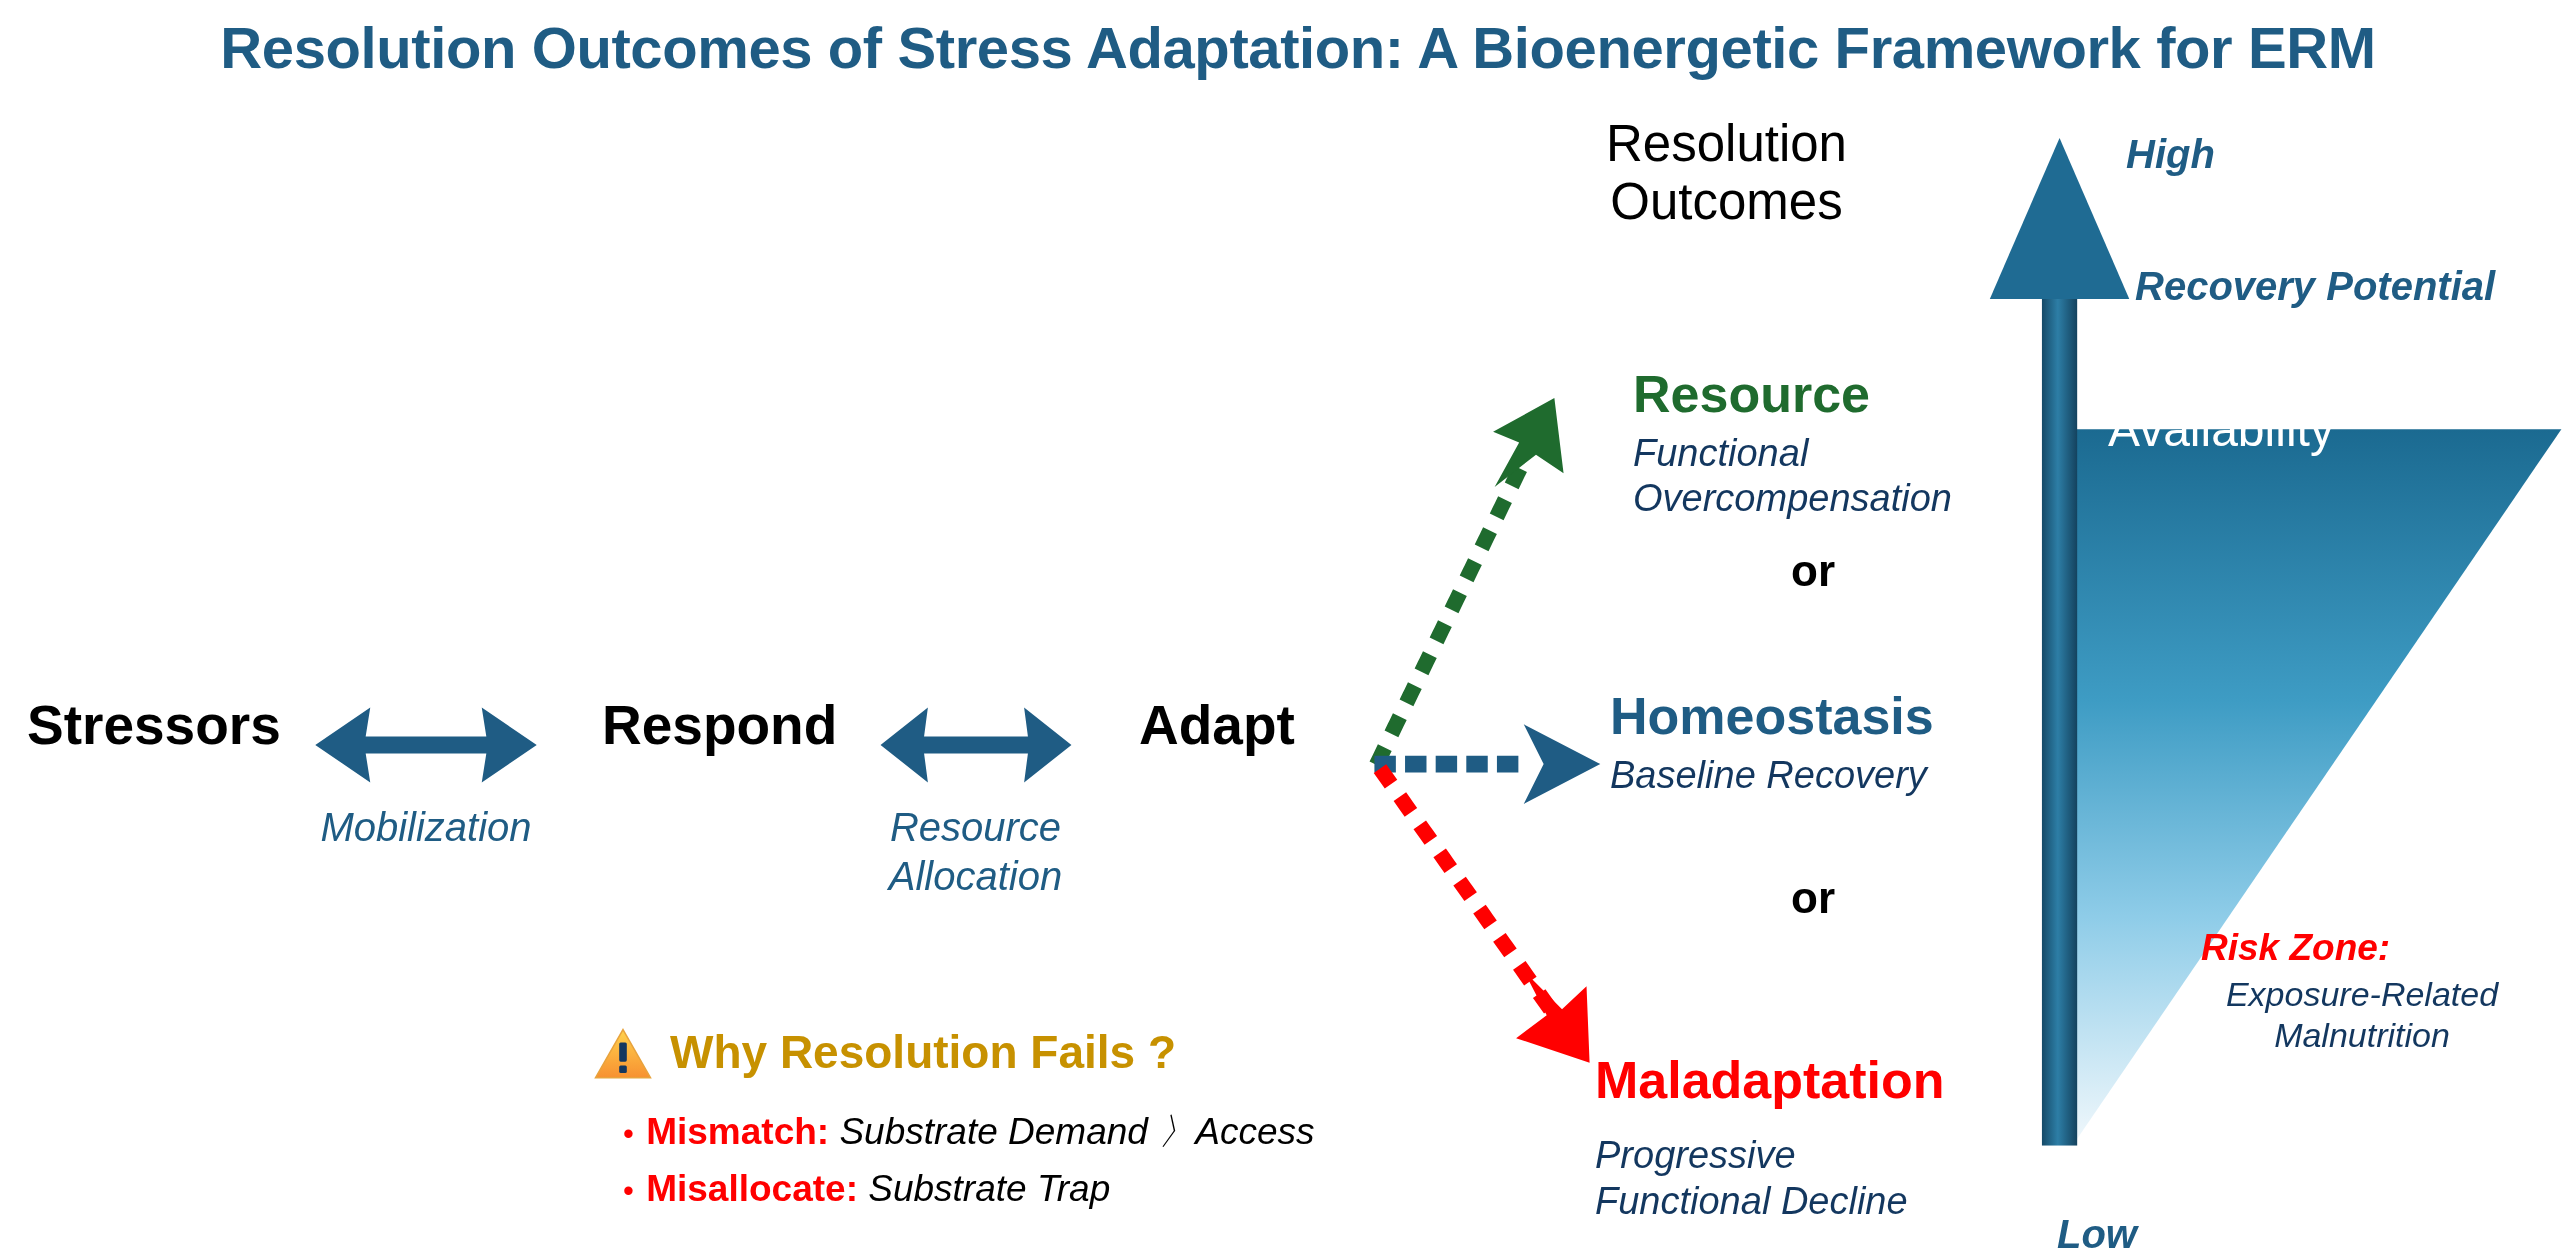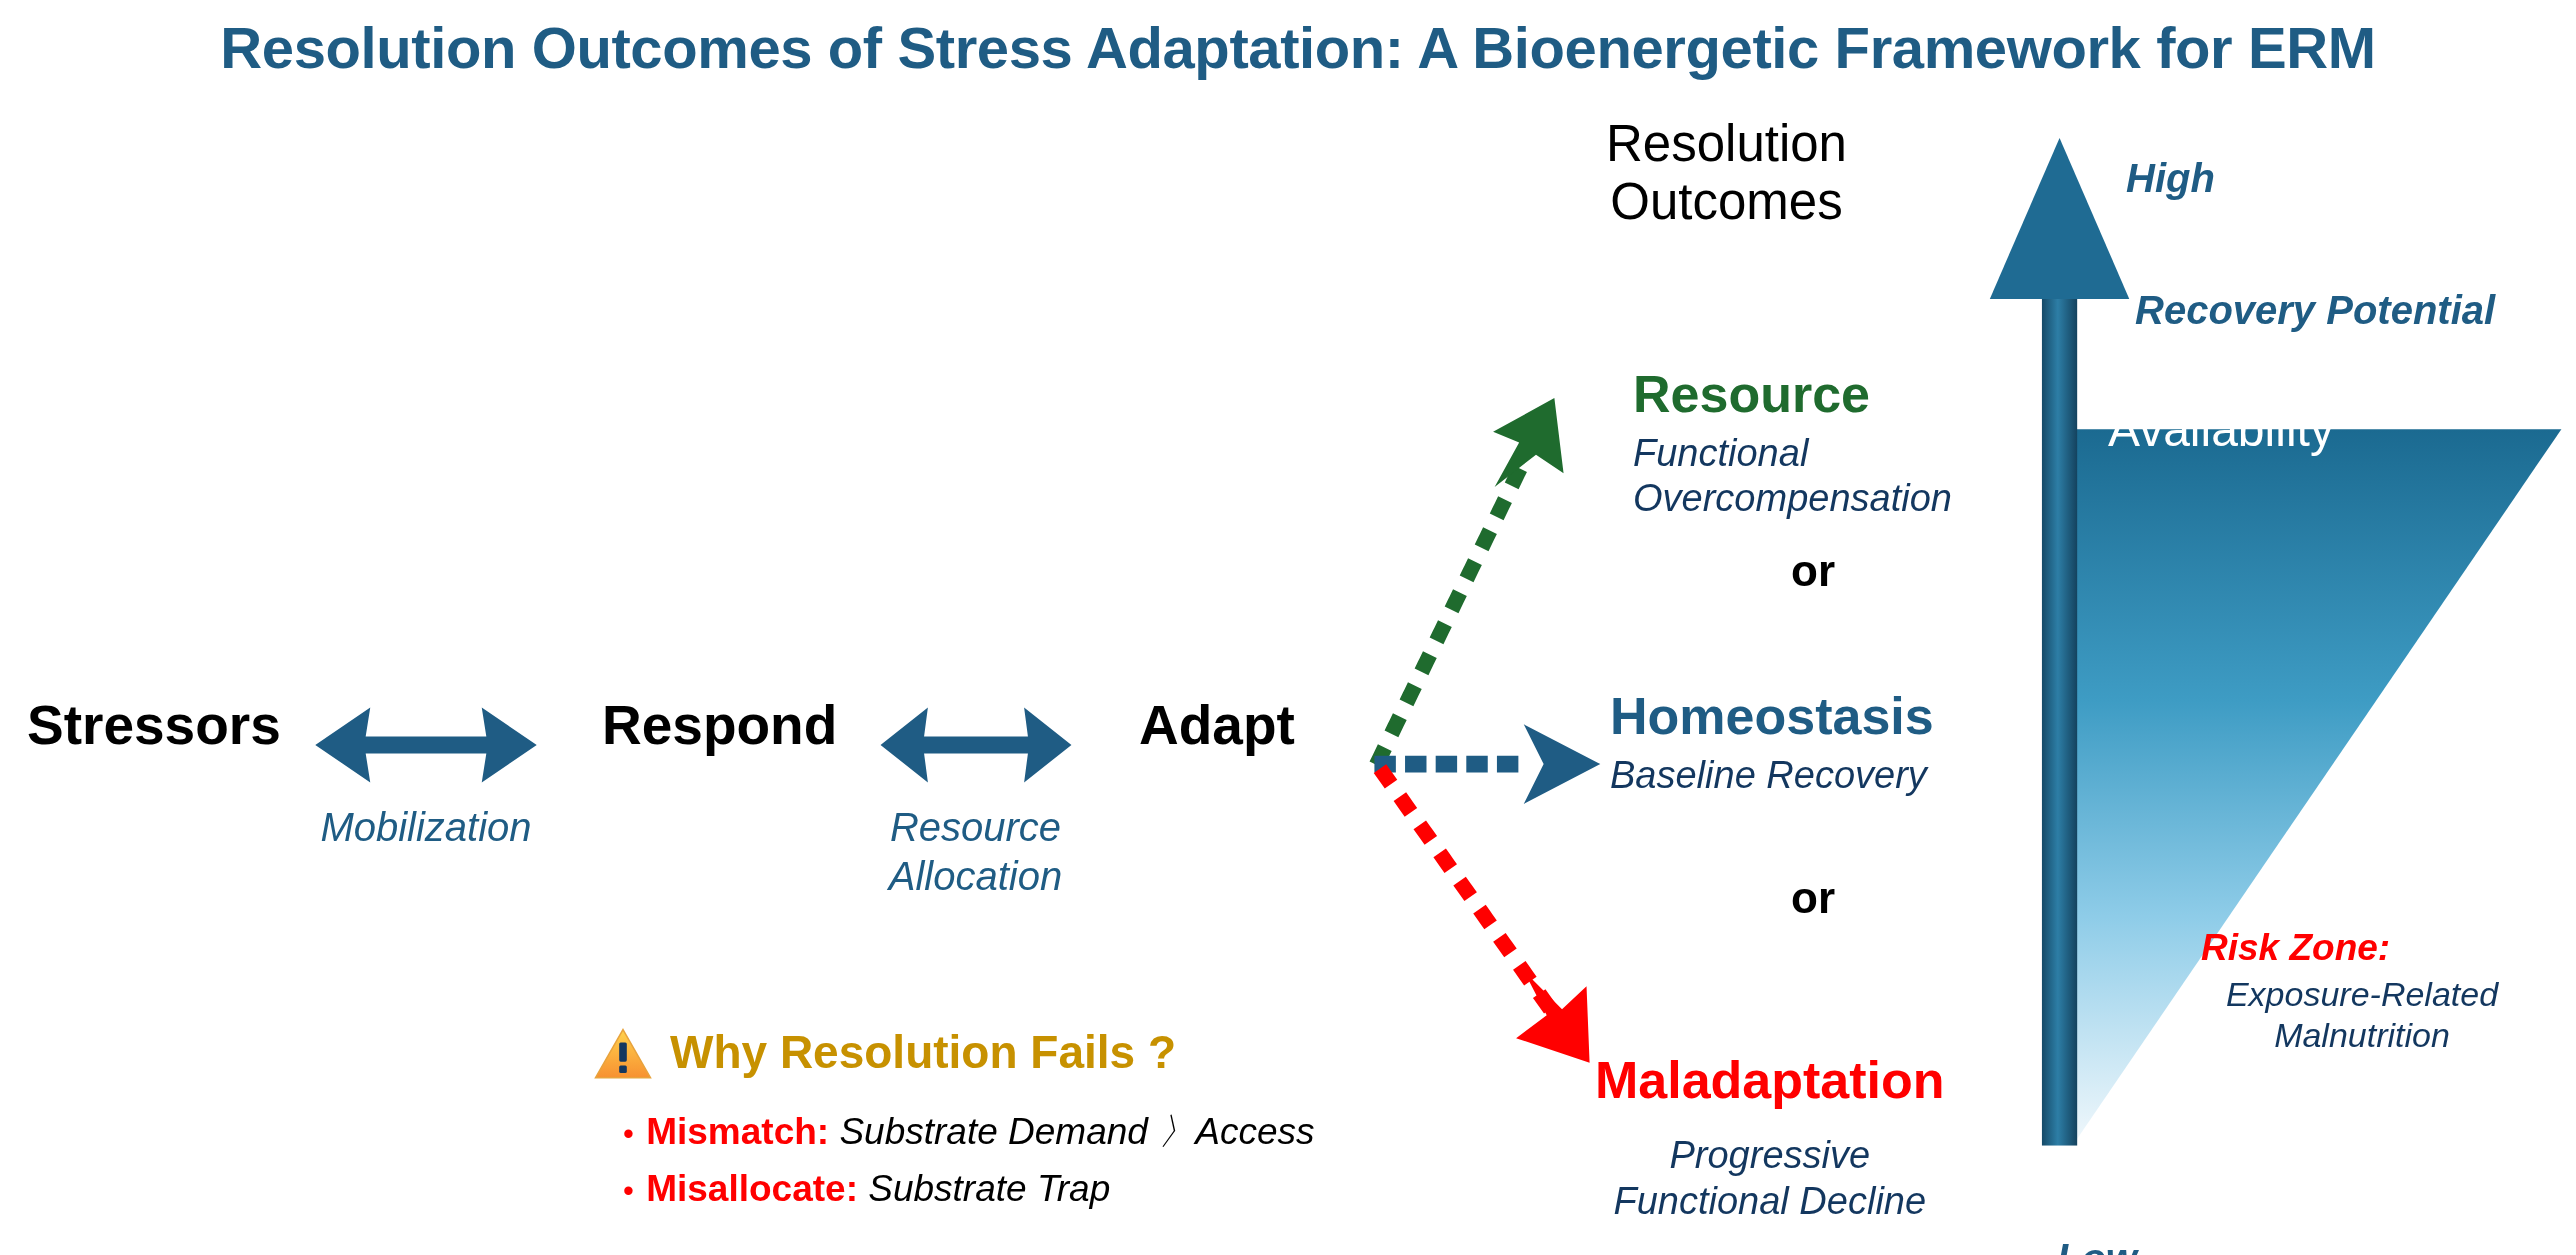--- a/index.html
+++ b/index.html
@@ -106,21 +106,20 @@
   .why-bullet .val {
     color: #000000;
     font-style: italic;
   }
   .axis-label {
     font-size: 40px;
     font-style: italic;
     font-weight: bold;
     color: #1F5C84;
     white-space: nowrap;
-    margin-top: 24px;
   }
   #tri-inner-label {
     font-size: 48px;
     color: #ffffff;
     line-height: 1.18;
     white-space: nowrap;
     font-weight: 400;
   }
   #risk-title {
     font-size: 37px;
@@ -201,21 +200,21 @@
 
   <div class="abs or-word" style="left:1623px; top:546px; width:360px;">or</div>
 
   <div class="abs" style="left:1600px; top:690px;">
     <div class="outcome-title homeostasis">Homeostasis</div>
     <div class="outcome-sub" style="margin-top:10.7px;">Baseline Recovery</div>
   </div>
 
   <div class="abs or-word" style="left:1623px; top:873px; width:360px;">or</div>
 
-  <div class="abs" style="left:1585px; top:1054px;text-align:center;">
+  <div class="abs" style="left:1585px; top:1054px;">
     <div class="outcome-title maladaptation">Maladaptation</div>
     <div class="outcome-sub" style="margin-top:27px;">Progressive</div>
     <div class="outcome-sub">Functional Decline</div>
   </div>
 
   <div class="abs" style="left:584px; top:1027px;">
     <svg width="58" height="54" viewBox="0 0 76 70">
       <defs>
         <linearGradient id="warnGrad" x1="0" y1="0" x2="0" y2="1">
           <stop offset="0%" stop-color="#FFD24D"></stop>

